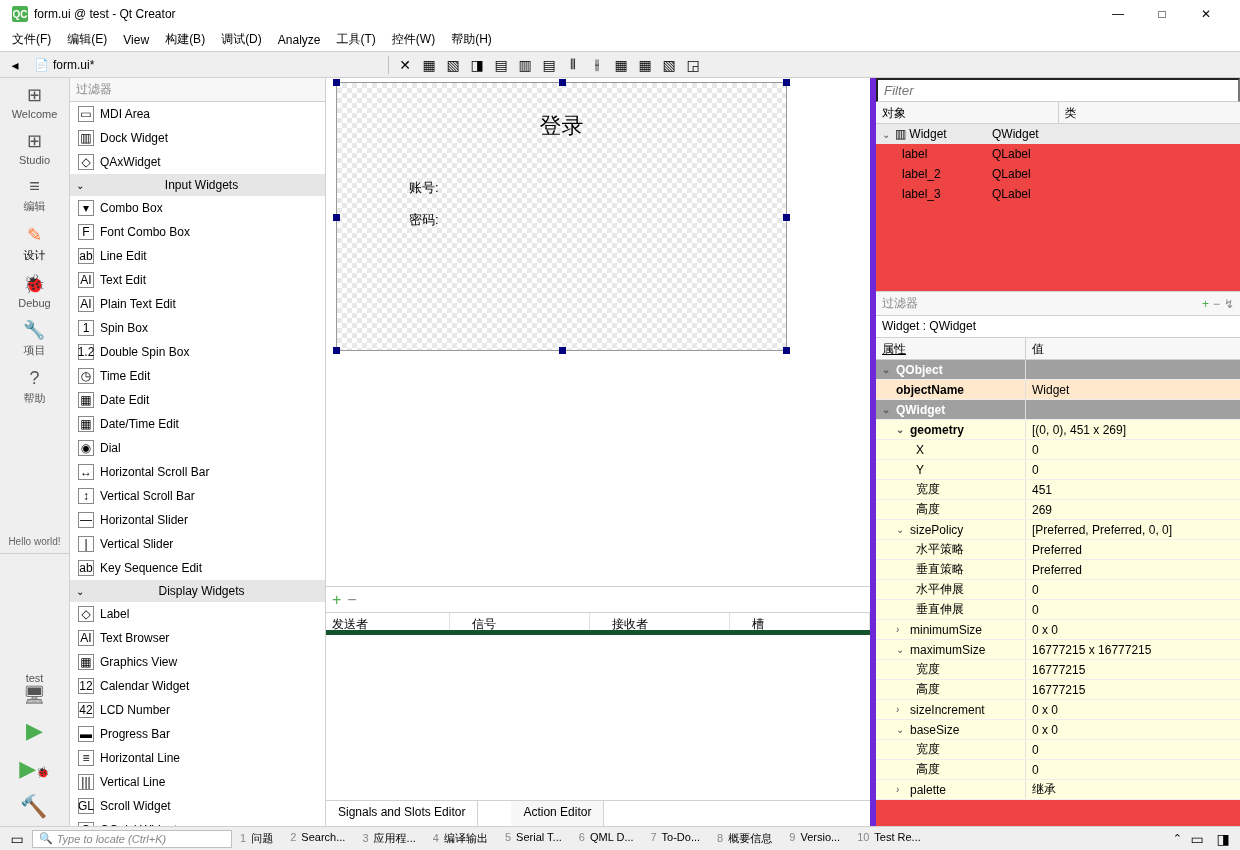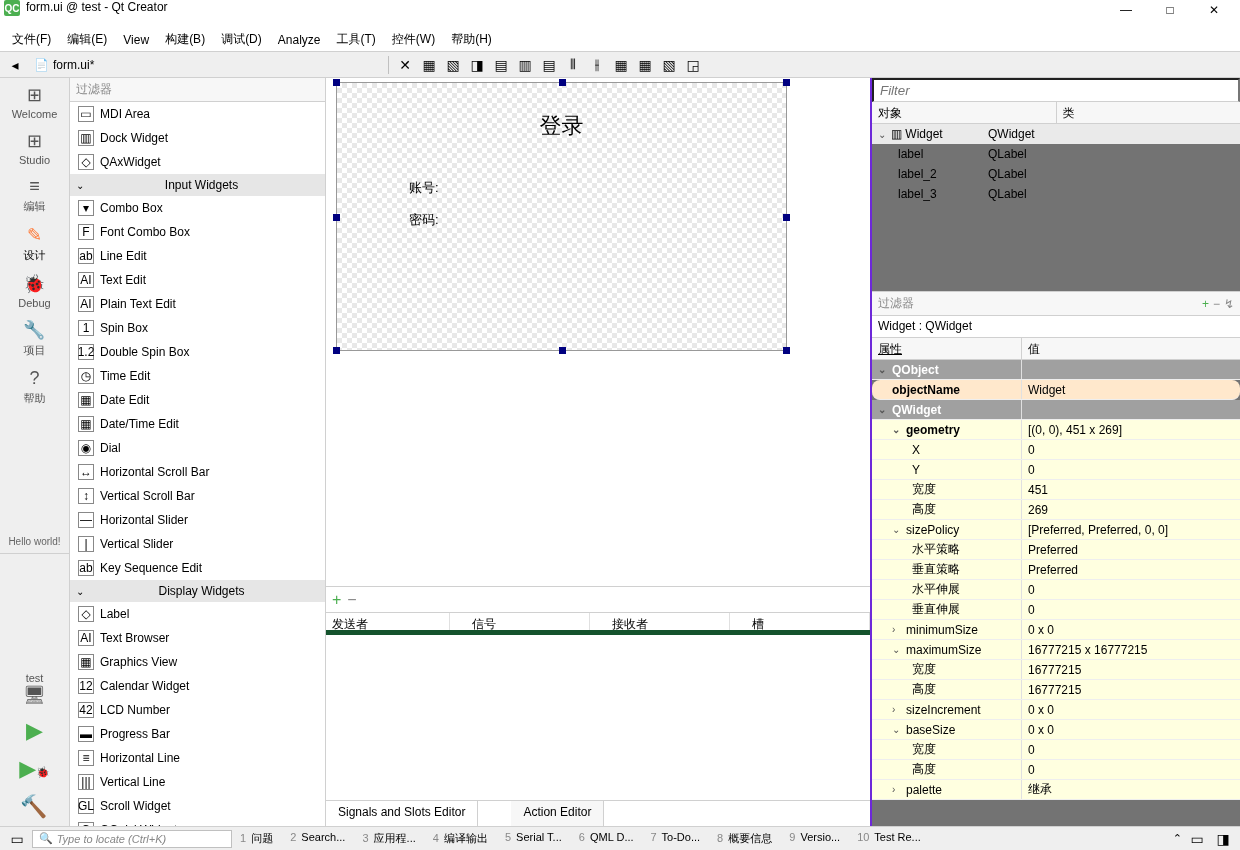--- a/index.html
+++ b/index.html
@@ -1,18 +1,18 @@
 <!DOCTYPE html>
 <html><head>
 <meta charset="utf-8">
 <style>
 * { margin: 0; padding: 0; box-sizing: border-box; font-family: -apple-system, "Segoe UI", "Microsoft YaHei", sans-serif; }
 body { font-size: 12px; background: #f0f0f0; color: #000; overflow: hidden; width: 1240px; height: 850px; }
 .window { display: flex; flex-direction: column; height: 100%; background: #fff; }
-.titlebar { height: 28px; display: flex; padding: 0 4px; background: #fff; }
+.titlebar { height: 28px; display: flex; align-items: center; padding: 0 12px; background: #fff; }
 .titlebar-icon { width: 16px; height: 16px; background: #4caf50; color: #fff; font-size: 10px; font-weight: bold; display: flex; align-items: center; justify-content: center; border-radius: 2px; margin-right: 6px; }
 .titlebar-text { flex: 1; }
 .winbtns { display: flex; gap: 16px; margin-right: 8px; }
 .winbtn { width: 28px; height: 20px; display: flex; align-items: center; justify-content: center; cursor: default; font-family: "Segoe MDL2 Assets", sans-serif; }
 .menubar { height: 24px; display: flex; align-items: center; padding: 0 6px; gap: 4px; border-bottom: 1px solid #d0d0d0; background: #fff; }
 .menu-item { padding: 2px 6px; cursor: default; }
 
 .toolbar { height: 26px; display: flex; align-items: center; background: #efefef; border-bottom: 1px solid #d0d0d0; padding: 0 4px; gap: 2px; }
 .tb-btn { width: 22px; height: 22px; display: flex; align-items: center; justify-content: center; font-size: 14px; cursor: default; }
 .tb-sep { width: 1px; height: 18px; background: #c0c0c0; margin: 0 3px; }
@@ -49,21 +49,21 @@
 
 .signals-panel { height: 240px; border-top: 1px solid #d0d0d0; display: flex; flex-direction: column; background: #fff; }
 .sp-bar { height: 26px; display: flex; align-items: center; padding: 0 6px; gap: 6px; border-bottom: 1px solid #d0d0d0; }
 .sp-header { display: flex; height: 22px; border-bottom: 5px solid #14532d; gap: 16px; }
 .sp-col { flex: 1; padding: 3px 6px; border-right: 1px solid #e0e0e0; }
 .sp-body { flex: 1; }
 .sp-tabs { height: 26px; display: flex; border-top: 1px solid #d0d0d0; gap: 33px; }
 .sp-tab { padding: 4px 12px; border-right: 1px solid #d0d0d0; background: #f7f7f7; cursor: default; }
 .sp-tab.active { background: #fff; }
 
-.rightpanel { width: 370px; border-left: 2px solid #6d28d9; display: flex; flex-direction: column; background: #737373; }
+.rightpanel { width: 370px; border-left: 6px solid #6d28d9; display: flex; flex-direction: column; background: #ef4444; }
 .obj-filter { height: 24px; border-bottom: 1px solid #d0d0d0; padding: 2px 6px; color: #888; font-style: italic; background: #fff; }
 .obj-header { display: flex; height: 22px; border-bottom: 1px solid #d0d0d0; background: #f7f7f7; }
 .obj-hcol { flex: 1; padding: 3px 6px; }
 .obj-hcol:first-child { border-right: 1px solid #d0d0d0; }
 .obj-tree { flex: 0 0 168px; overflow: auto; border-bottom: 1px solid #d0d0d0; }
 .obj-row { display: flex; height: 20px; align-items: center; }
 .obj-row.sel { background: #eaeaea; }
 .obj-cell1 { width: 110px; padding-left: 6px; display: flex; align-items: center; gap: 3px; }
 .obj-cell2 { flex: 1; padding-left: 6px; }
 
@@ -73,21 +73,21 @@
 .prop-header { display: flex; height: 22px; background: #f7f7f7; border-bottom: 1px solid #d0d0d0; }
 .prop-hcol { padding: 3px 6px; }
 .prop-hcol:first-child { width: 150px; border-right: 1px solid #d0d0d0; text-decoration: underline; }
 .prop-body { flex: 1; overflow-y: auto; }
 .prop-row { display: flex; height: 20px; align-items: stretch; border-bottom: 1px solid #eee; }
 .prop-name { width: 150px; padding: 2px 6px 2px 20px; border-right: 1px solid #e0e0e0; display: flex; align-items: center; gap: 4px; }
 .prop-val { flex: 1; padding: 2px 6px; display: flex; align-items: center; }
 .prop-group { background: #a0a0a0; color: #fff; font-weight: bold; }
 .prop-group .prop-name { padding-left: 6px; }
 .pr-yellow { background: #ffffe0; }
-.pr-orange { background: #ffe8cc; border-radius: 8px; }
+.pr-orange { background: #ffe8cc; }
 .pr-yellow.bold .prop-name, .pr-orange.bold .prop-name { font-weight: bold; }
 .arrow { font-size: 10px; color: #555; width: 10px; display: inline-block; }
 .checkbox { width: 14px; height: 14px; background: #1a73e8; border-radius: 3px; display: inline-flex; align-items: center; justify-content: center; color: #fff; font-size: 10px; }
 
 .statusbar { height: 24px; border-top: 1px solid #d0d0d0; background: #efefef; display: flex; align-items: center; padding: 0 6px; gap: 4px; font-size: 11px; }
 .sb-search { flex: 0 0 200px; height: 18px; border: 1px solid #c0c0c0; background: #fff; padding: 1px 6px; color: #888; display: flex; align-items: center; gap: 4px;}
 .sb-item { padding: 0 4px; cursor: default; white-space: nowrap; }
 .sb-item .num { color: #888; margin-right: 2px; }
 </style>
 </head>

